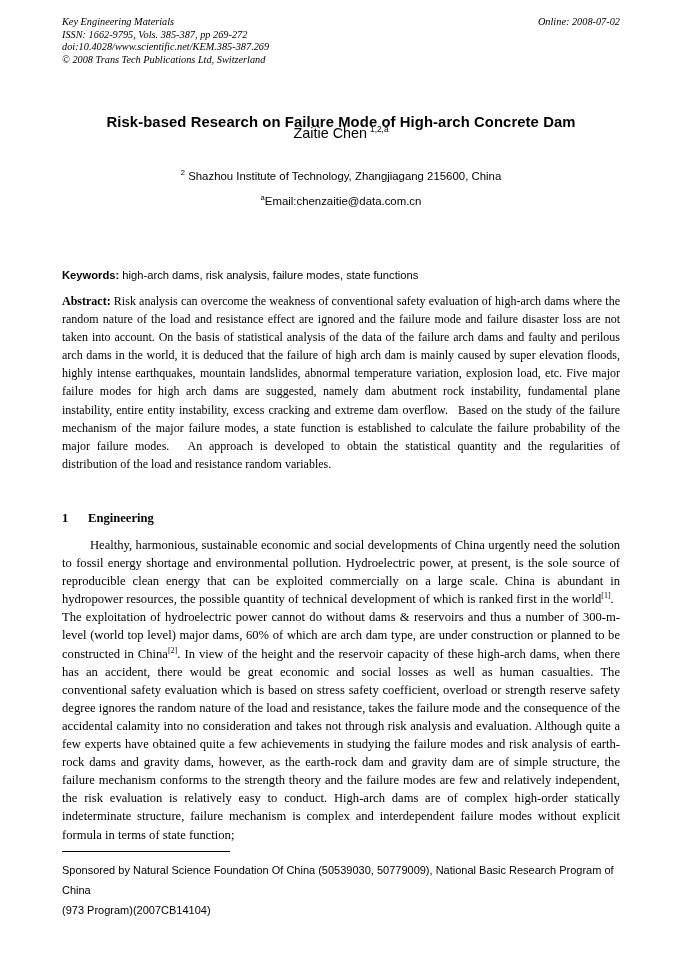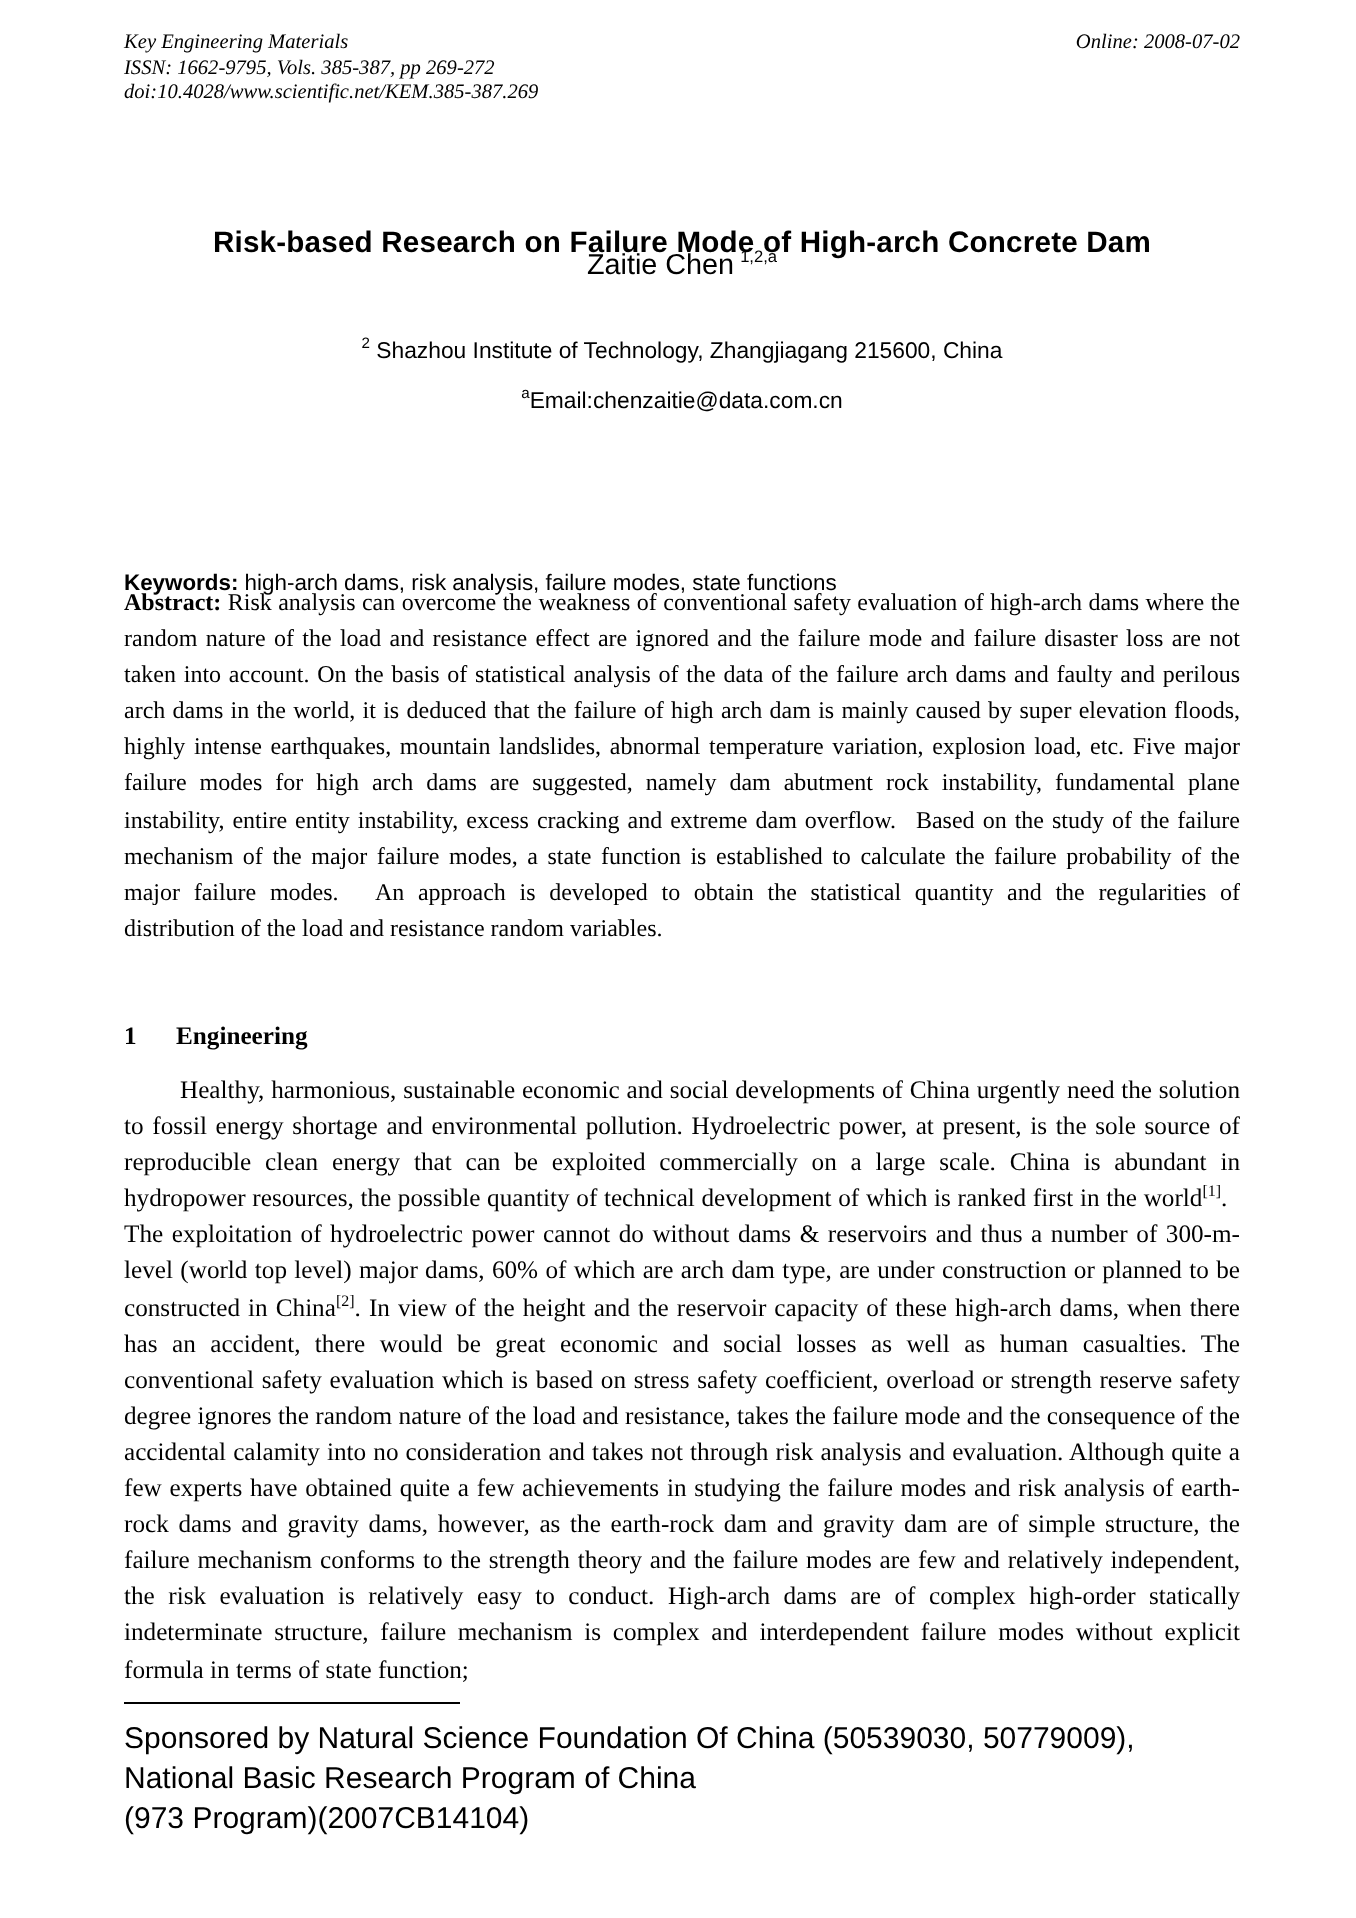--- a/index.html
+++ b/index.html
@@ -105,21 +105,21 @@
   .affiliations .sup {
     font-size: 7.6px;
     vertical-align: super;
     line-height: 0;
   }
 
   
   .keywords {
     position: absolute;
     left: 62px;
-    top: 284px;
+    top: 267px;
     width: 558px;
     font-family: "Liberation Sans", "DejaVu Sans", sans-serif;
     font-size: 11.2px;
     line-height: 16px;
   }
   .keywords .lbl { font-weight: bold; }
 
   .abstract {
     position: absolute;
     left: 62px;
@@ -172,35 +172,36 @@
     width: 168px;
     height: 0;
     border-top: 1px solid #000;
   }
   .footnote {
     position: absolute;
     left: 62px;
     top: 860px;
     width: 560px;
     font-family: "Liberation Sans", "DejaVu Sans", sans-serif;
-    font-size: 15px;
+    font-size: 11px;
     line-height: 20px;
     color: #000;
   }
 </style>
 </head>
 <body>
 
 <div class="page">
 
   <div class="journal-header">
     <span class="hdr-left">
       <span class="hline">Key Engineering Materials</span>
       <span class="hline">ISSN: 1662-9795, Vols. 385-387, pp 269-272</span>
       <span class="hline">doi:10.4028/www.scientific.net/KEM.385-387.269</span>
+      <span class="hline">© 2008 Trans Tech Publications Ltd, Switzerland</span>
     </span>
     <span class="hdr-right">Online: 2008-07-02</span>
   </div>
 
   <div class="doc-title">Risk-based Research on Failure Mode of High-arch Concrete Dam</div>
 
   <div class="author-line">
     <span>Zaitie Chen</span><span class="sup">1,2,a</span>
   </div>
 

